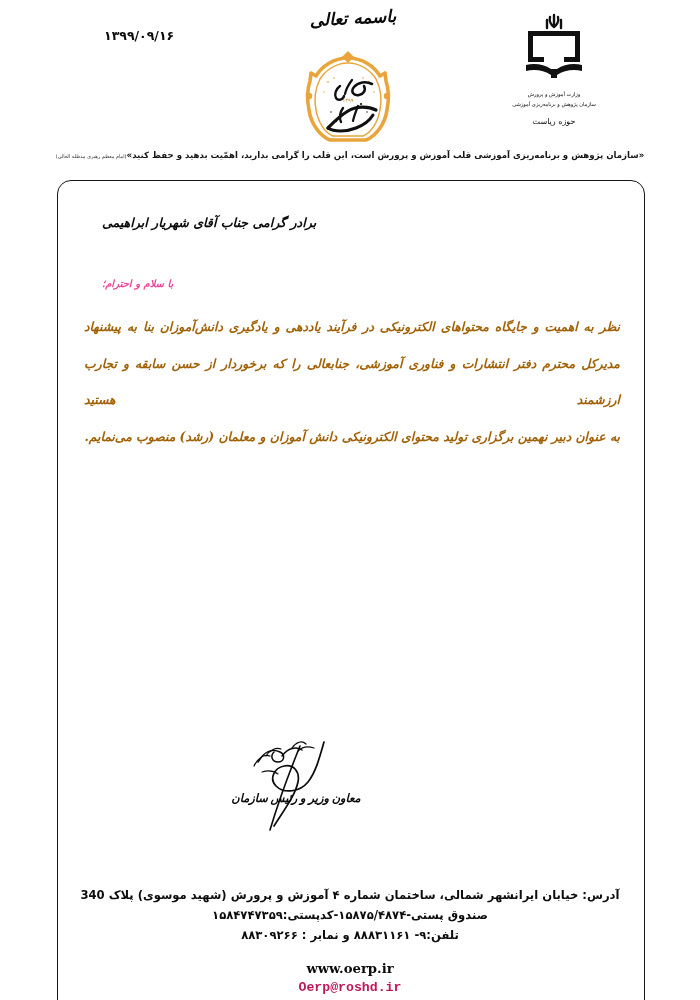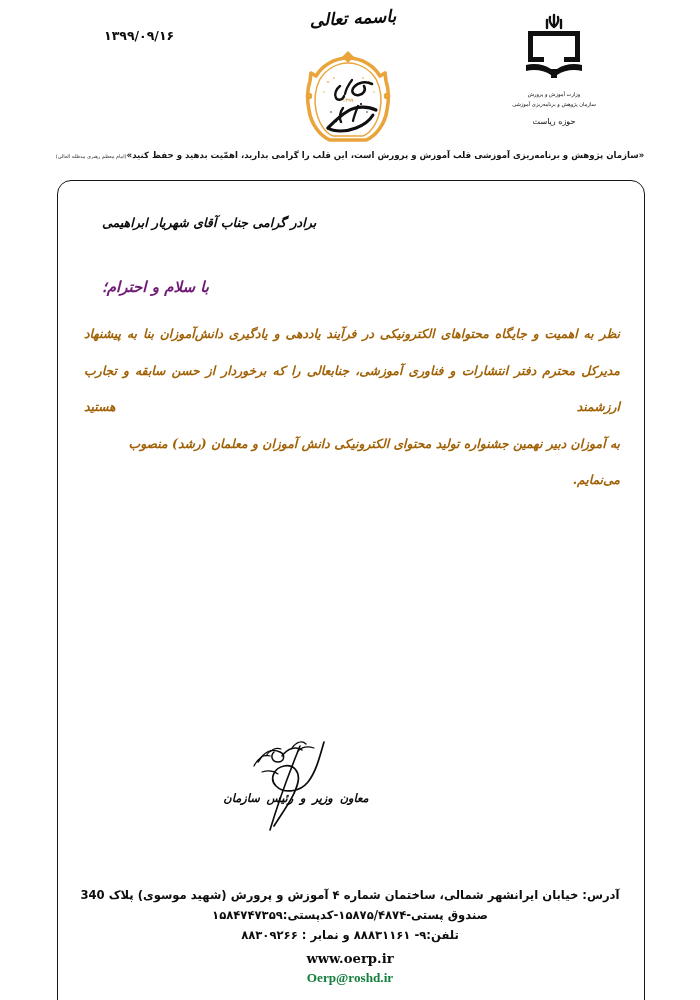--- a/index.html
+++ b/index.html
@@ -149,22 +149,22 @@
     text-align: left;
     padding-left: 18px;
     margin-top: 12px;
     font-style: italic;
     direction: rtl;
     font-weight: 600;
   }
 
   .greeting {
     font-family: "DejaVu Serif", serif;
-    font-size: 15px;
-    color: #701a75;
+    font-size: 10px;
+    color: #ec4899;
     text-align: left;
     padding-left: 18px;
     margin-top: 48px;
     font-style: italic;
     direction: rtl;
     font-weight: 600;
   }
 
   .para {
     font-family: "DejaVu Serif", serif;
@@ -197,21 +197,21 @@
     text-align: center;
   }
   .signature-mark {
     width: 200px;
     height: 105px;
     margin: 0 auto;
     position: relative;
   }
   .signature-mark svg { display: block; }
   .signature-title {
-    font-family: Liberation Mono, monospace;
+    font-family: Liberation Serif, serif;
     font-size: 11.4px;
     color: #0a0a0a;
     font-style: italic;
     font-weight: 600;
     margin-top: -40px;
     position: relative;
     z-index: 2;
     direction: rtl;
   }
 
@@ -232,27 +232,27 @@
     font-weight: 600;
     white-space: nowrap;
   }
   .footer-web {
     font-family: "DejaVu Serif", serif;
     font-size: 13.2px;
     font-weight: 700;
     color: #0a0a0a;
     line-height: 1.48;
     direction: ltr;
-    margin-top: 3px;
+    margin-top: 13px;
   }
   .footer-mail {
-    font-family: Liberation Serif, serif;
+    font-family: Liberation Mono, monospace;
     font-size: 13.2px;
     font-weight: 700;
-    color: #15803d;
+    color: #be185d;
     line-height: 1.48;
     direction: ltr;
   }
 </style>
 </head>
 <body>
 
 <div class="page">
 
   <div class="header">
@@ -338,21 +338,21 @@
   <div class="frame">
     <div class="letter-body">
 
       <div class="salutation">برادر گرامی جناب آقای شهریار ابراهیمی</div>
 
       <div class="greeting">با سلام و احترام؛</div>
 
       <div class="para p1">
         <span>نظر به اهمیت و جایگاه محتواهای الکترونیکی در فرآیند یاددهی و یادگیری دانش‌آموزان بنا به پیشنهاد</span>
         <span>مدیرکل محترم دفتر انتشارات و فناوری آموزشی، جنابعالی را که برخوردار از حسن سابقه و تجارب ارزشمند هستید</span>
-        <span class="last-line">به آموزان دبیر نهمین جشنواره تولید محتوای الکترونیکی دانش آموزان و معلمان (رشد) منصوب می‌نمایم.</span>
+        <span class="last-line">به عنوان دبیر نهمین برگزاری تولید محتوای الکترونیکی دانش آموزان و معلمان (رشد) منصوب می‌نمایم.</span>
       </div>
 
 
       <div class="signature-block">
         <div class="signature-mark">
           <svg width="200" height="105" viewBox="0 0 200 105" xmlns="http://www.w3.org/2000/svg">
             <g fill="none" stroke="#0c0c0c" stroke-linecap="round" stroke-linejoin="round">
 
               <path d="M128 16 C 124 30, 120 46, 112 56 C 104 66, 88 68, 80 60
                        C 73 53, 78 42, 88 40 C 98 38, 104 46, 102 56

